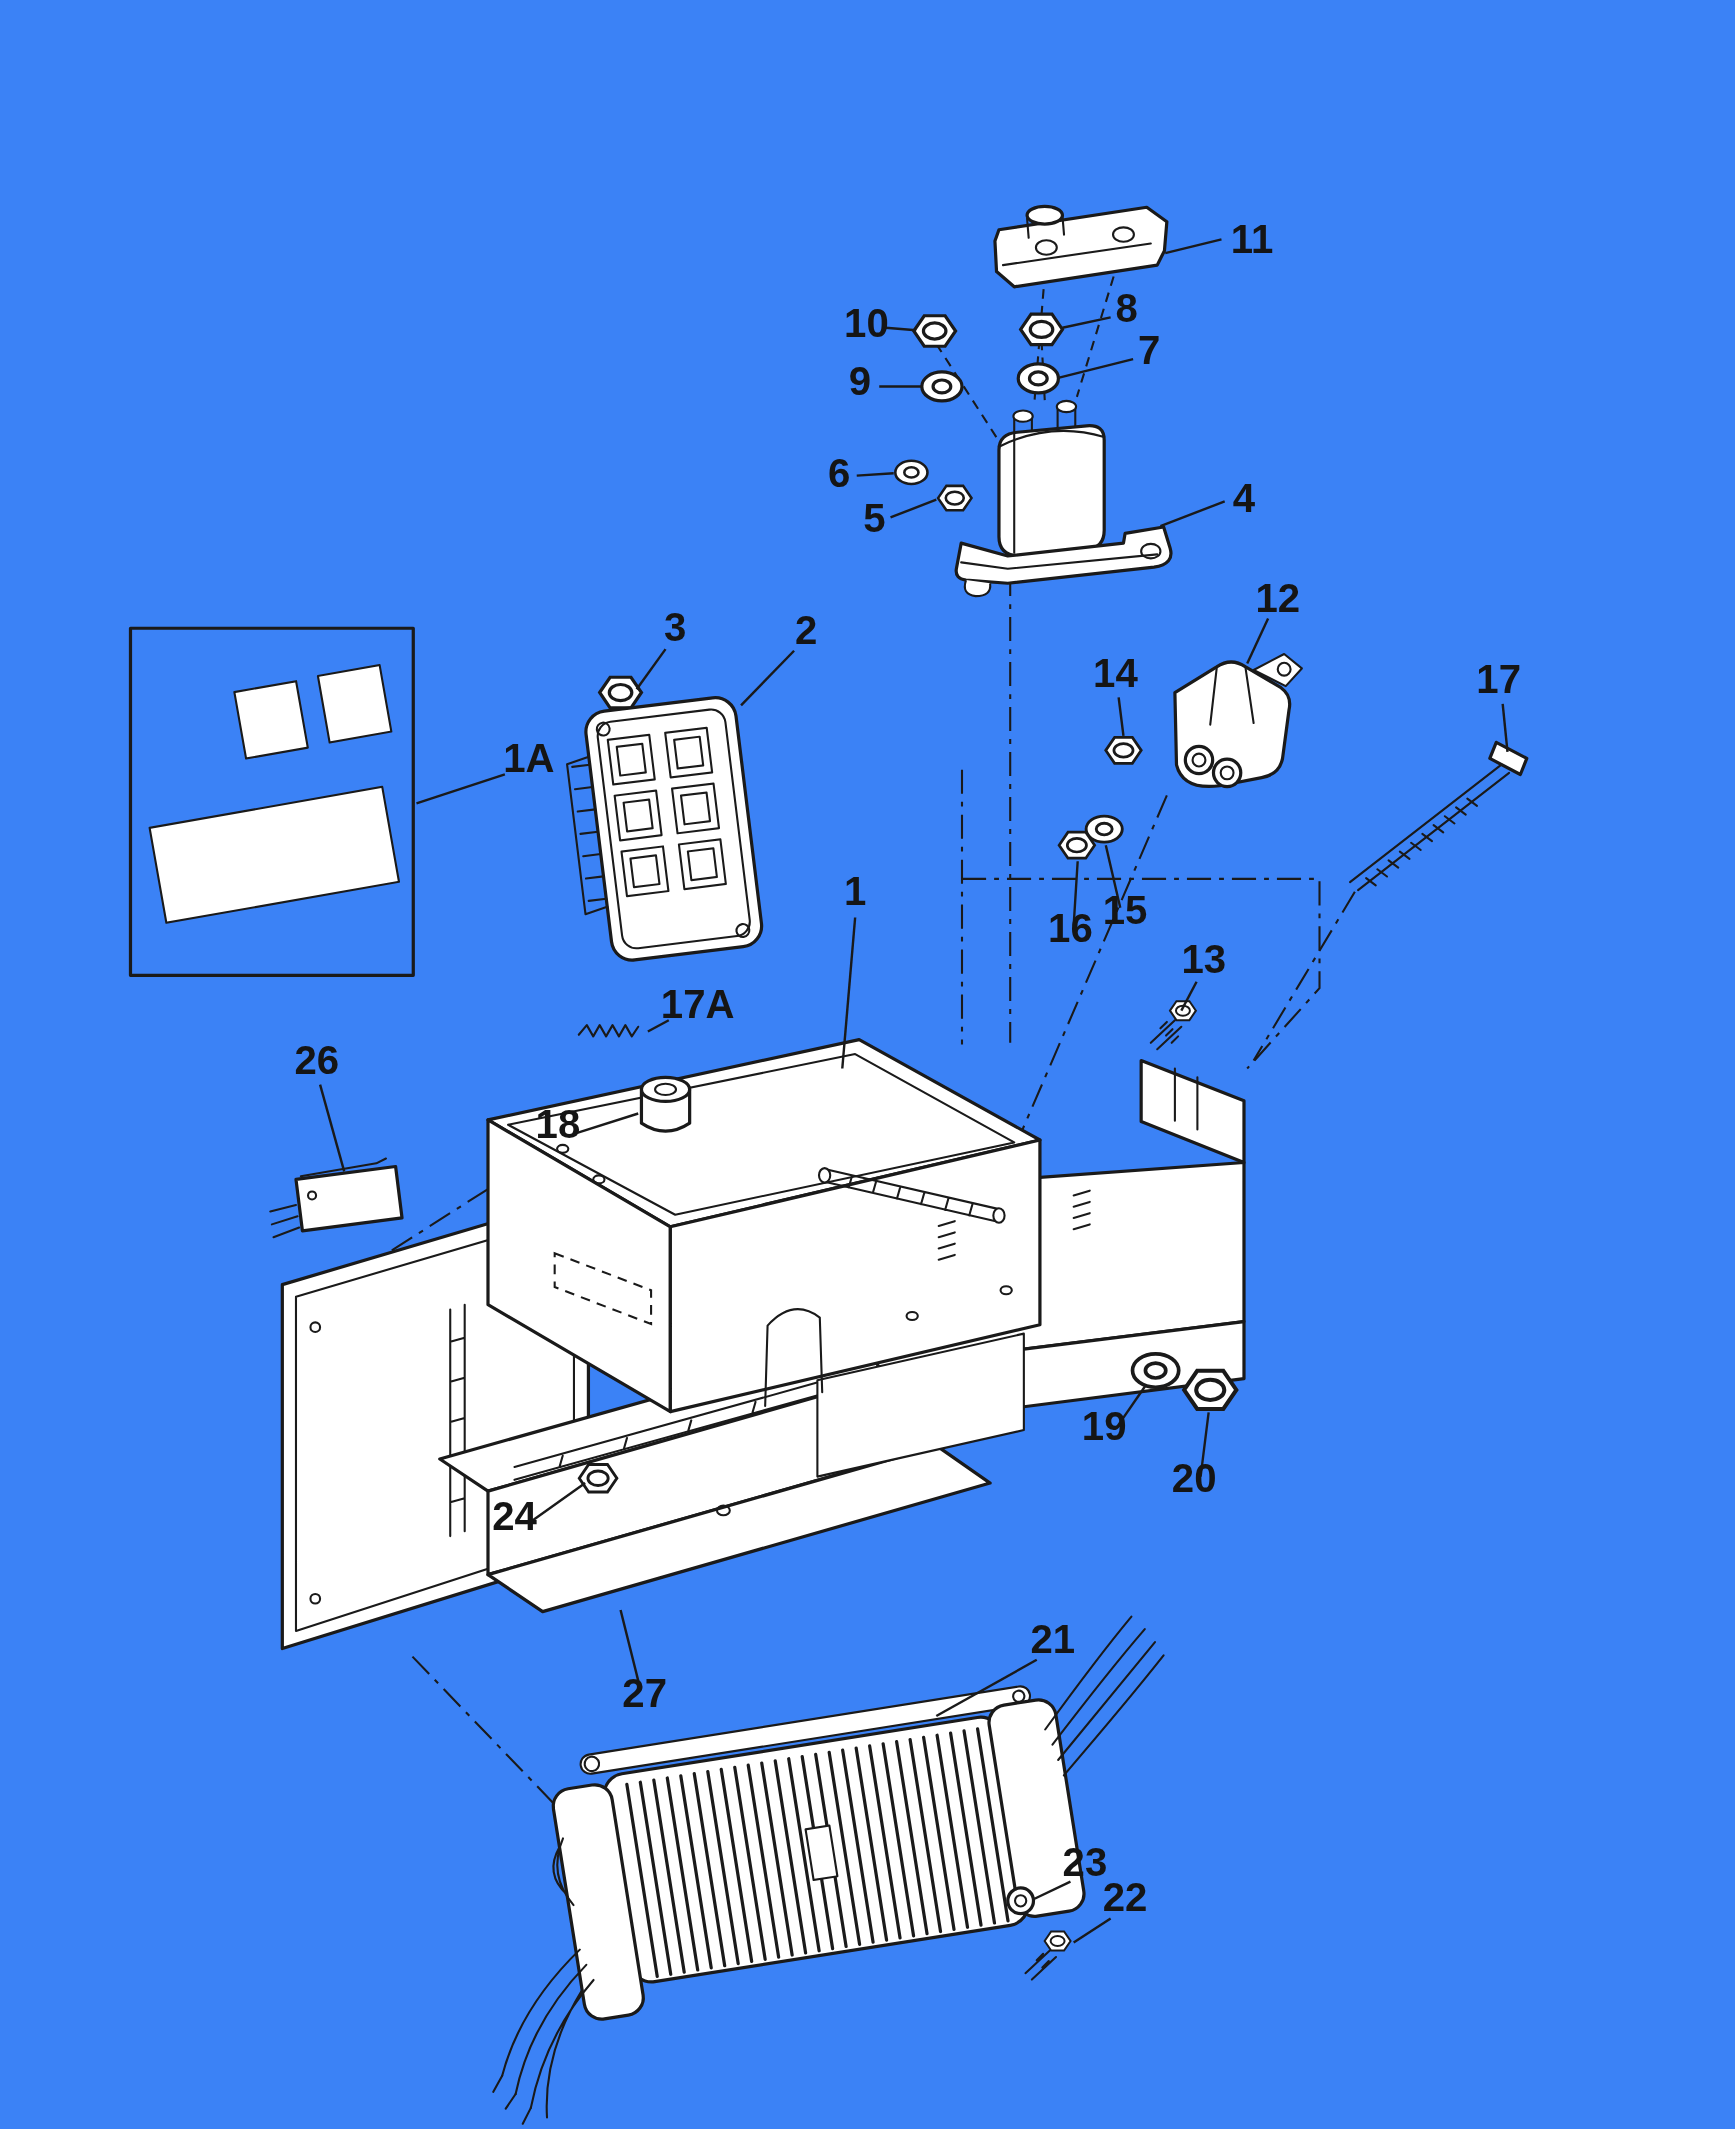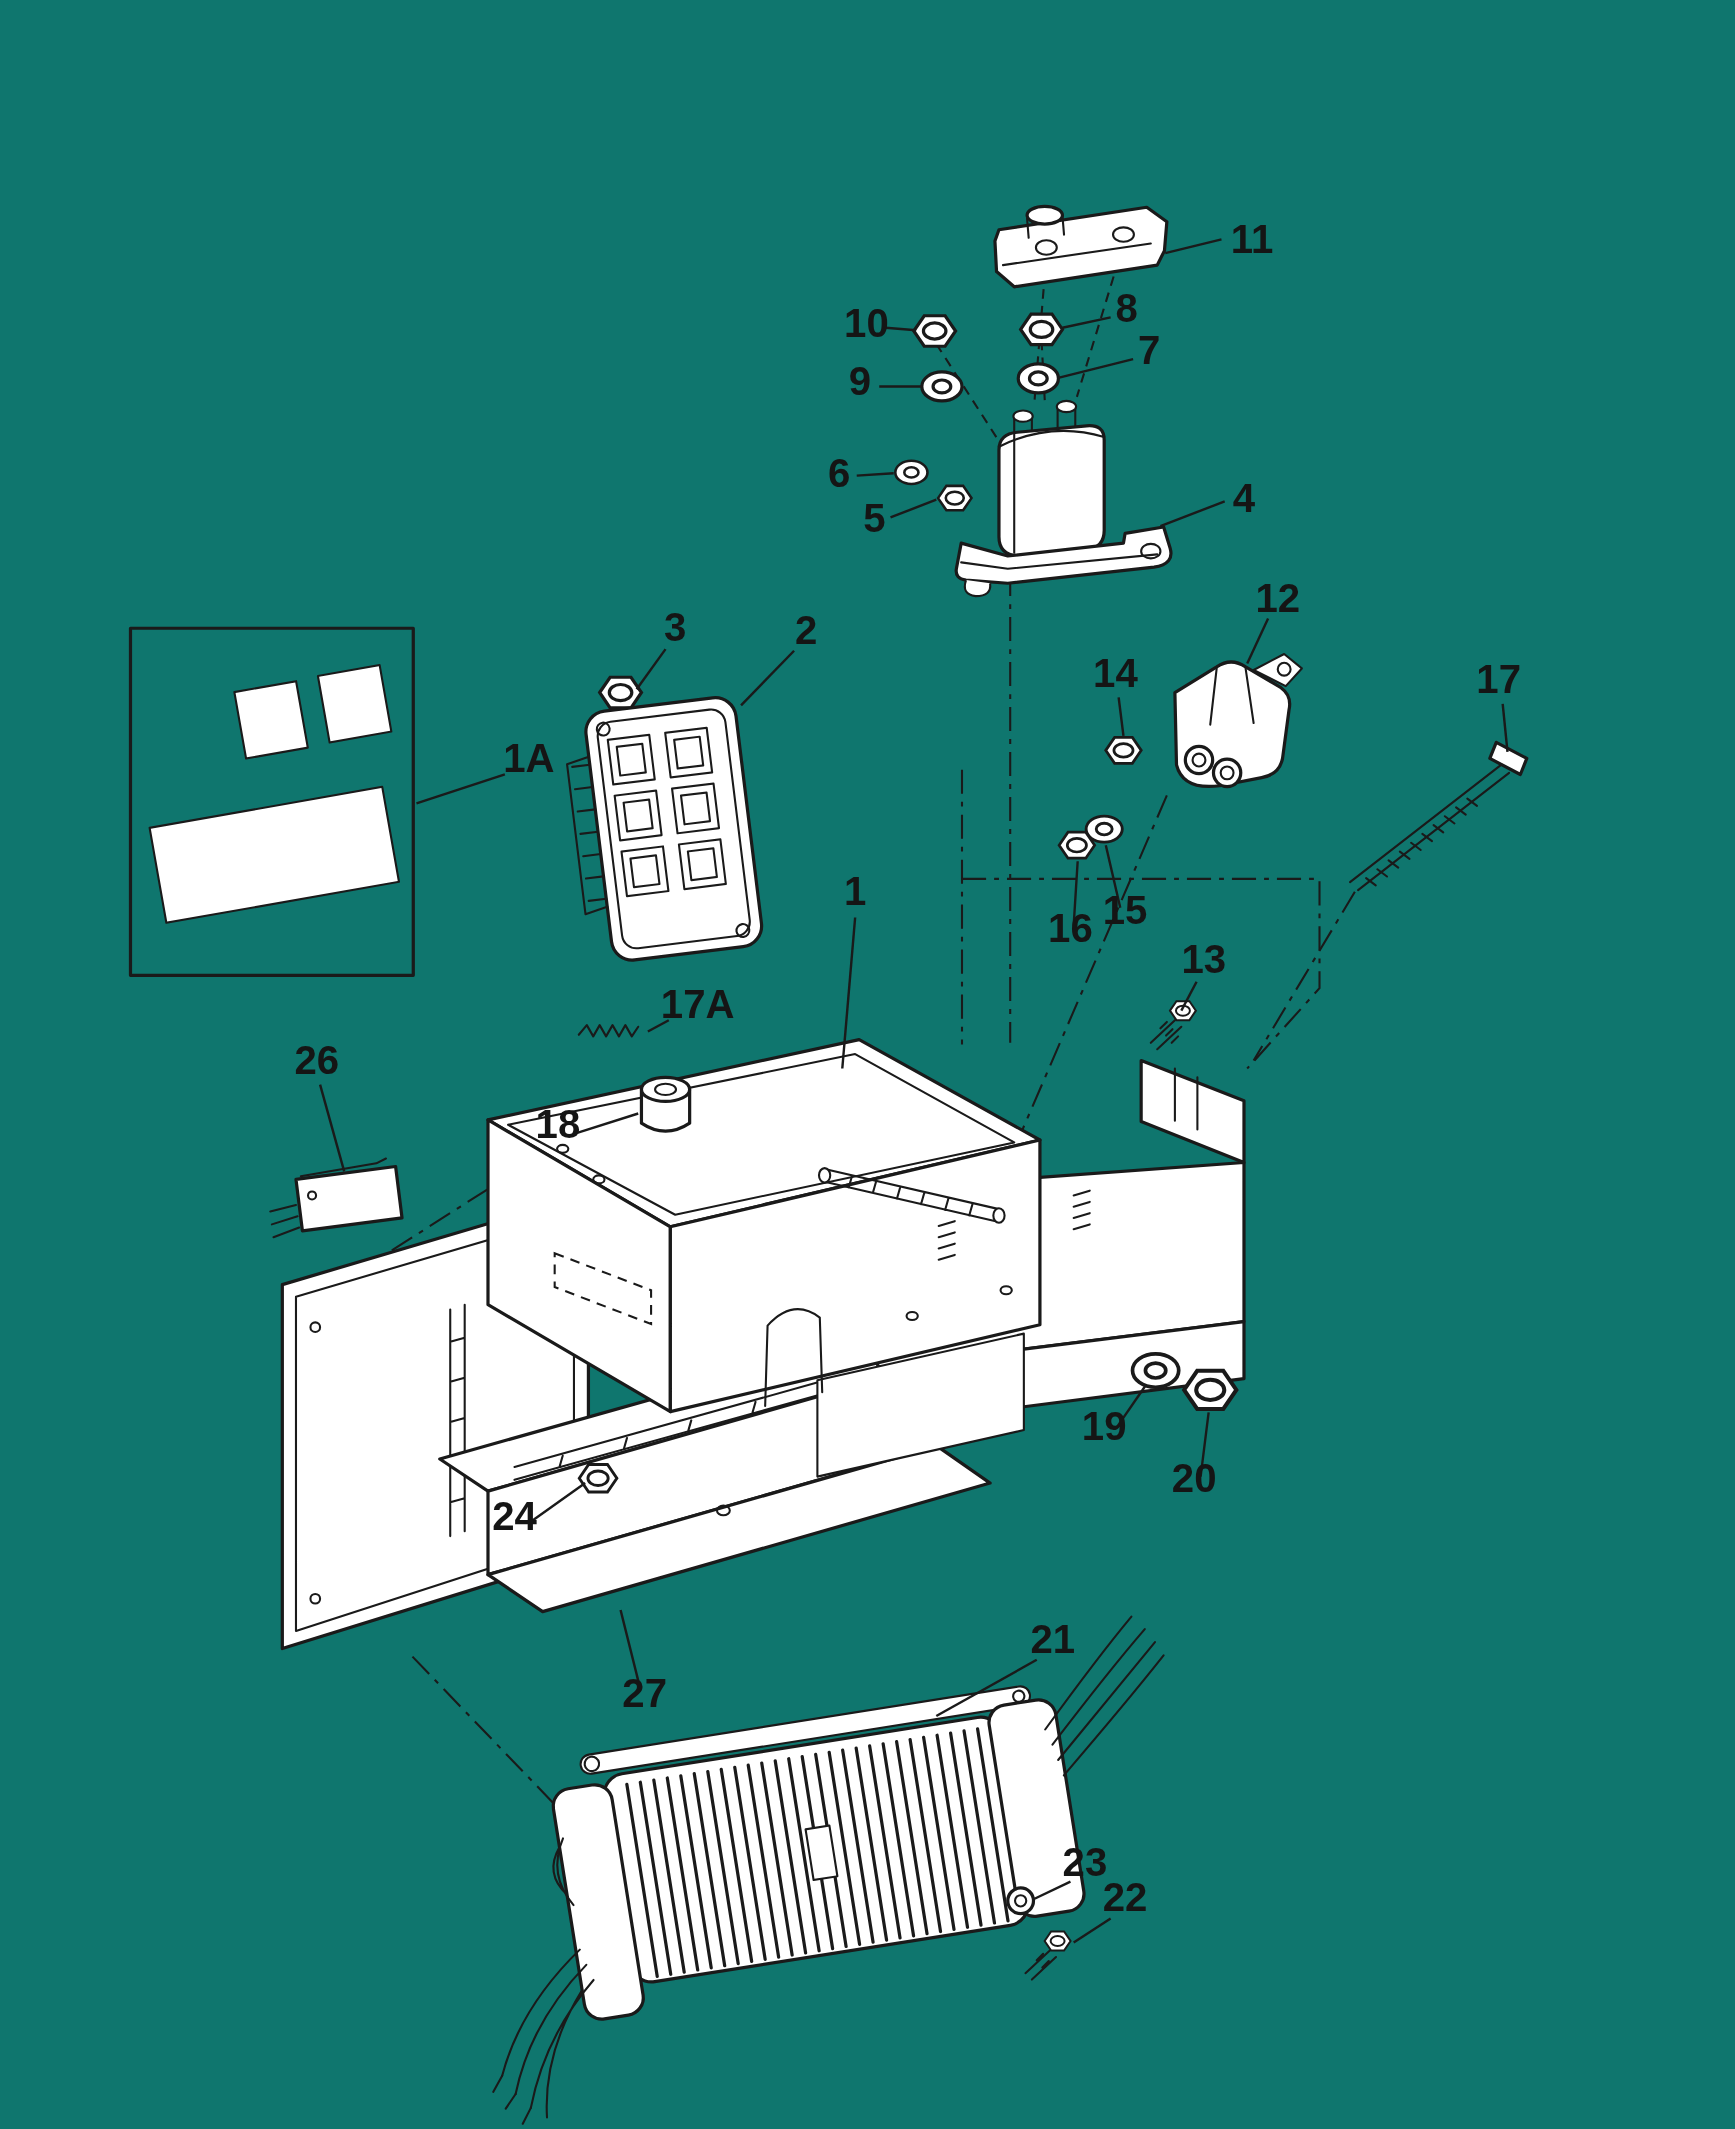--- a/index.html
+++ b/index.html
@@ -1,20 +1,20 @@
 <!DOCTYPE html>
 <html style="font-size:13px"><head>
 <meta charset="utf-8">
 <style>
   html,body{margin:0;padding:0}
   body{
     width:1736px;height:2129px;background:#ffffff;
     font-family:"Liberation Sans", sans-serif;
   }
-  .canvas{position:relative;width:1736px;height:2129px;background:#0f766e;overflow:hidden}
+  .canvas{position:relative;width:1736px;height:2129px;background:#3b82f6;overflow:hidden}
   svg{position:absolute;left:0;top:0;width:1736px;height:2129px}
   .ln{fill:none;stroke:#1a1a1a;stroke-width:4;stroke-linecap:round;stroke-linejoin:round}
   .wh{fill:#ffffff;stroke:#1a1a1a;stroke-width:4;stroke-linejoin:round}
   .thin{stroke-width:2.6}
   .leader{stroke:#1a1a1a;stroke-width:3;fill:none}
   .dashdot{stroke:#1a1a1a;stroke-width:2.6;fill:none;stroke-dasharray:30 10 6 10}
   .dashed{stroke:#1a1a1a;stroke-width:2.6;fill:none;stroke-dasharray:12 9}
   .callout{font-weight:bold;font-size:50px;fill:#151515;text-anchor:middle;font-family:"Liberation Sans",sans-serif}
   use.part{fill:#ffffff;stroke:#1a1a1a;stroke-width:4}
 </style>

